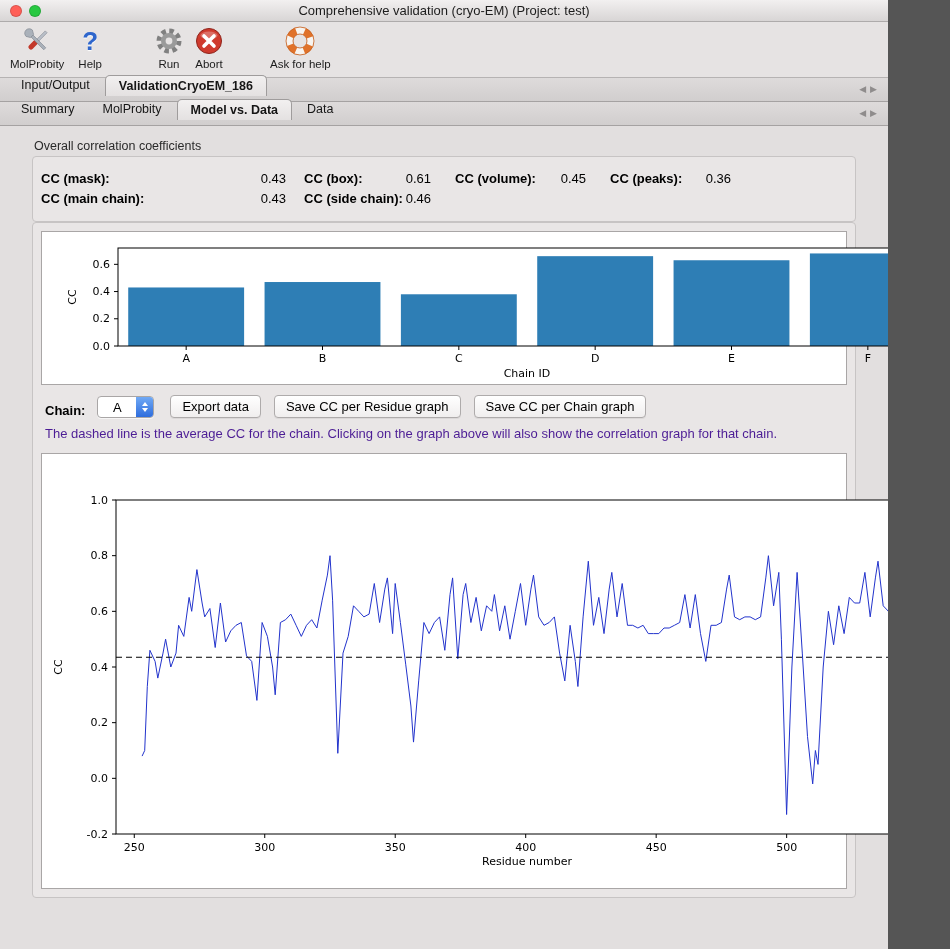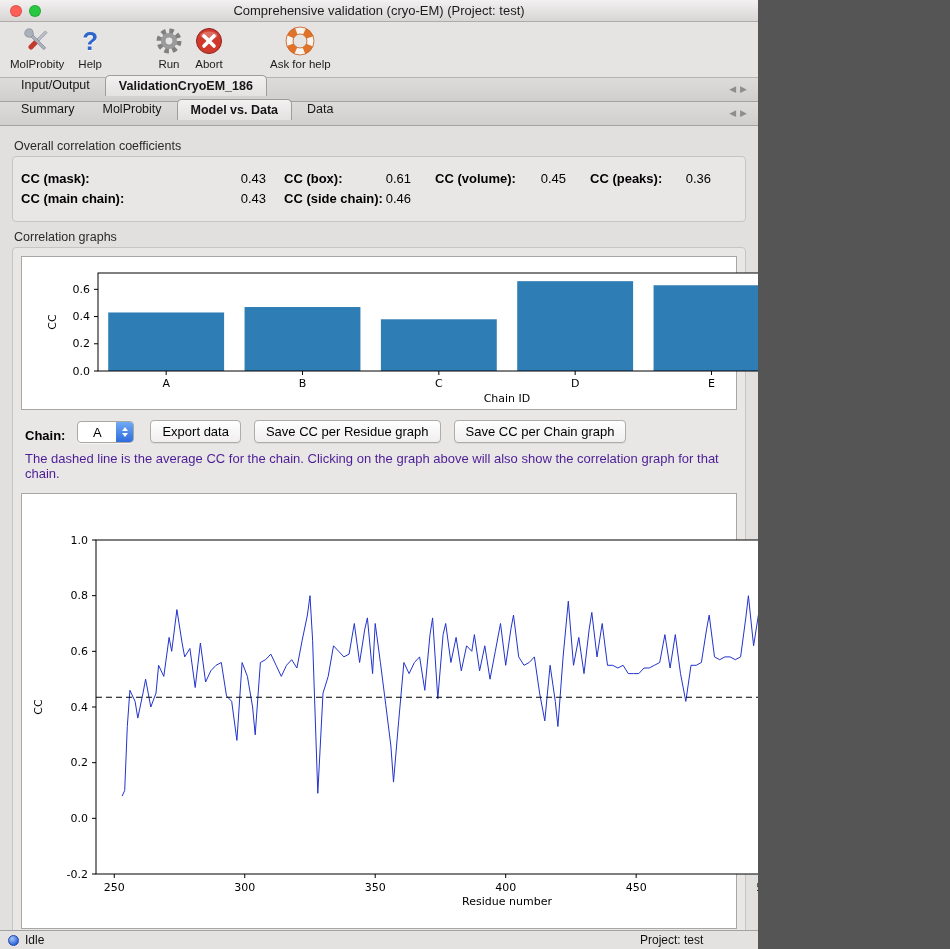--- a/index.html
+++ b/index.html
@@ -1,16 +1,16 @@
 <!DOCTYPE html>
 <html><head>
 <meta charset="utf-8">
 <style>
   html,body{margin:0;padding:0;background:#555;}
-  .window{position:relative;width:758px;height:949px;background:#e2dfdf;font-family:"Liberation Sans",sans-serif;overflow:hidden;box-sizing:border-box;}
+  .window{position:relative;width:888px;height:949px;background:#e2dfdf;font-family:"Liberation Sans",sans-serif;overflow:hidden;box-sizing:border-box;}
   *{box-sizing:border-box;}
 
   
   .titlebar{height:22px;background:linear-gradient(#f2f0f0,#d8d5d5);border-bottom:1px solid #aeabab;display:flex;align-items:center;position:relative;}
   .traffic{position:absolute;left:10px;top:5px;display:flex;gap:7px;}
   .light{width:12px;height:12px;border-radius:50%;border:1px solid rgba(0,0,0,0.15);}
   .light.red{background:#ff5f57;}
   .light.green{background:#28c841;}
   .win-title{flex:1;text-align:center;font-size:13px;color:#1c1c1c;}
 
@@ -21,21 +21,21 @@
   .tool-label{font-size:11.5px;color:#1c1c1c;margin-top:1px;}
   .q-glyph{font-size:26px;font-weight:bold;color:#2f66cc;text-shadow:0 1px 1px #ffffff;line-height:30px;}
 
   
   .tabstrip{position:relative;display:flex;align-items:center;height:24px;background:linear-gradient(#dedbdb,#d1cece);border-bottom:1px solid #a5a2a2;padding:0 34px 10px 8px;}
   .tab{position:relative;top:1px;height:21px;line-height:20px;padding:0 13px;font-size:12.5px;color:#161616;margin-right:2px;border-radius:5px 5px 0 0;}
   .tab.active{border:1px solid #9f9c9c;border-bottom:none;background:linear-gradient(#f2f0f0,#e4e1e1);font-weight:bold;}
   .tab-arrows{position:absolute;right:7px;top:6px;color:#8f8c8c;font-size:9px;letter-spacing:4px;}
 
   
-  .content{padding:5px 12px 0;}
+  .content{padding:5px 32px 0;}
   .section-label{font-size:12.5px;color:#2a2a2a;margin:8px 0 3px 2px;}
   .groupbox{background:#e9e6e6;border:1px solid #c7c4c4;border-radius:4px;}
 
   .stats-box{padding:14px 8px 15px;}
   .stats-grid{display:grid;grid-template-columns:115px 130px 100px 45px 95px 60px 85px 60px;row-gap:5px;font-size:13px;color:#000;}
   .sl{font-weight:bold;white-space:nowrap;}
   .sv{text-align:right;white-space:nowrap;}
 
   .graphs-box{padding:8px;}
   .chart-panel{background:#ffffff;border:1px solid #a9a6a6;}
@@ -151,21 +151,20 @@
         <span class="sv">0.45</span>
         <span class="sl" style="padding-left:24px;">CC (peaks):</span>
         <span class="sv">0.36</span>
         <span class="sl">CC (main chain):</span>
         <span class="sv">0.43</span>
         <span class="sl" style="padding-left:18px;">CC (side chain):</span>
         <span class="sv">0.46</span>
       </div>
     </div>
 
-    <div class="section-label">Correlation graphs</div>
     <div class="groupbox graphs-box">
 
       <div class="chart-panel">
         <svg id="bar-chart" width="918" height="152">
             <rect x="76" y="16" width="818" height="98" fill="#ffffff"></rect>
             <rect x="86.22500000000002" y="55.47222222222222" width="115.88333333333334" height="58.52777777777778" fill="#2e7eb5"></rect>
             <line x1="144.16666666666669" y1="114" x2="144.16666666666669" y2="118" stroke="#000"></line>
             <text x="144.16666666666669" y="130" text-anchor="middle" font-size="11" fill="#000">A</text>
             <rect x="222.55833333333334" y="50.02777777777778" width="115.88333333333334" height="63.97222222222222" fill="#2e7eb5"></rect>
             <line x1="280.5" y1="114" x2="280.5" y2="118" stroke="#000"></line>
@@ -247,19 +246,14 @@
             <line x1="875.1238095238095" y1="380" x2="875.1238095238095" y2="384" stroke="#000"></line>
             <text x="875.1238095238095" y="397" text-anchor="middle" font-size="11" fill="#000">550</text>
             <text x="485" y="411" text-anchor="middle" font-size="11" fill="#000">Residue number</text>
             <text x="20" y="213" text-anchor="middle" font-size="11" fill="#000" transform="rotate(-90 20 213)">CC</text>
           </svg>
       </div>
 
     </div>
   </div>
 
-  <div class="statusbar">
-    <span class="status-dot"></span>
-    <span>Idle</span>
-    <span class="project-label">Project: test</span>
-  </div>
 
 </div>
 
 </body></html>

